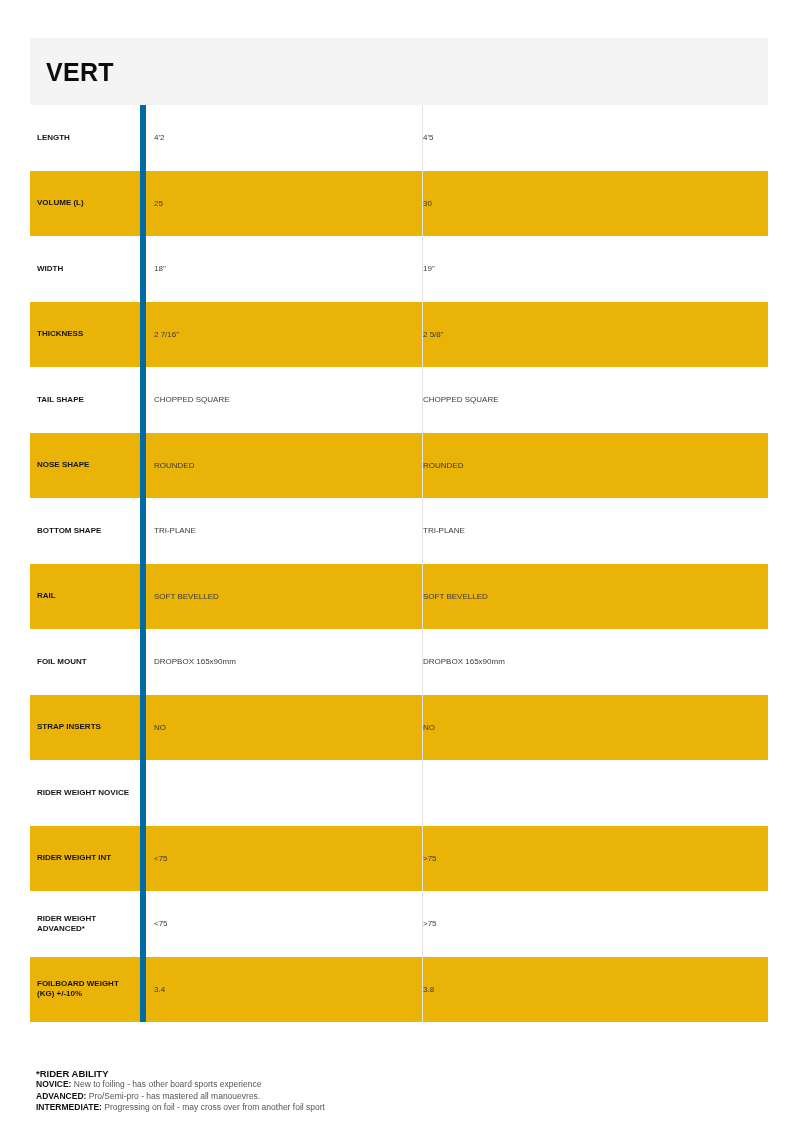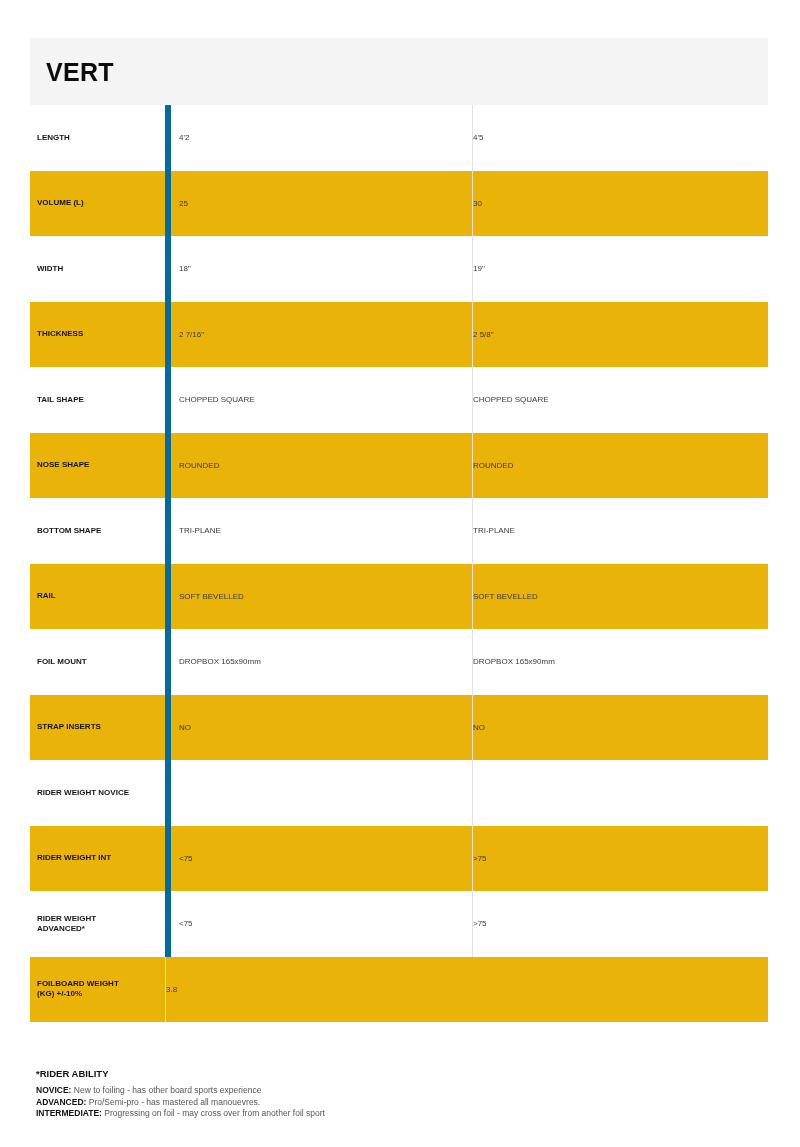--- a/index.html
+++ b/index.html
@@ -1,28 +1,28 @@
 <!DOCTYPE html>
 <html><head>
 <meta charset="utf-8">
 <style>
   html, body { margin: 0; padding: 0; background: #ffffff; }
   body { width: 800px; height: 1147px; position: relative; font-family: "Liberation Sans", sans-serif; color: #111; overflow: hidden; }
   .sheet { position: absolute; left: 30px; top: 38px; width: 738px; }
   .title-bar { height: 67px; background: #f4f4f4; display: flex; align-items: center; }
   .title { margin-left: 16px; font-size: 25px; font-weight: 700; letter-spacing: 0.3px; color: #0d0d0d; margin-top: 2px; }
   .spec-table { width: 738px; }
-  .row { display: flex; height: 65.5px; align-items: flex-start; gap: 25px; }
+  .row { display: flex; height: 65.5px; align-items: flex-start; }
   .row.alt { background: #eab308; }
   .cell { height: 100%; display: flex; align-items: center; box-sizing: border-box; }
   .cell.label { width: 110px; padding-left: 7px; font-size: 8px; font-weight: 700; line-height: 10px; color: #151515; }
   .cell.v1 { width: 282px; border-left: 6px solid #0369a1; padding-left: 8px; font-size: 8px; color: #3a3a3a; }
   .cell.v2 { flex: 1; border-left: 1px solid #e2e2e2; font-size: 8px; color: #3a3a3a; }
   .footer { position: absolute; left: 36px; top: 1068px; width: 700px; }
-  .footer-title { font-size: 9.5px; font-weight: 700; color: #111; margin-bottom: 6px; }
+  .footer-title { font-size: 9.5px; font-weight: 700; color: #111; }
   .footer-line { font-size: 8.5px; line-height: 11.5px; color: #555; }
   .footer-line b { color: #111; font-weight: 700; }
 </style>
 </head>
 <body>
 
 <div class="sheet">
   <div class="title-bar">
     <div class="title">VERT</div>
   </div>
@@ -87,20 +87,21 @@
       <div class="cell v1">&lt;75</div>
       <div class="cell v2">&gt;75</div>
     </div>
     <div class="row">
       <div class="cell label" style="width:110px;padding-right:30px;">RIDER WEIGHT ADVANCED*</div>
       <div class="cell v1">&lt;75</div>
       <div class="cell v2">&gt;75</div>
     </div>
     <div class="row alt">
       <div class="cell label" style="padding-right:18px;">FOILBOARD WEIGHT (KG) +/-10%</div>
+      <div class="cell v1">3.4</div>
       <div class="cell v2">3.8</div>
     </div>
   </div>
 </div>
 
 <div class="footer">
   <div class="footer-title">*RIDER ABILITY</div>
   <div class="footer-line"><b>NOVICE:</b><span> New to foiling - has other board sports experience</span></div>
   <div class="footer-line"><b>ADVANCED:</b><span> Pro/Semi-pro - has mastered all manouevres.</span></div>
   <div class="footer-line"><b>INTERMEDIATE:</b><span> Progressing on foil - may cross over from another foil sport</span></div>

